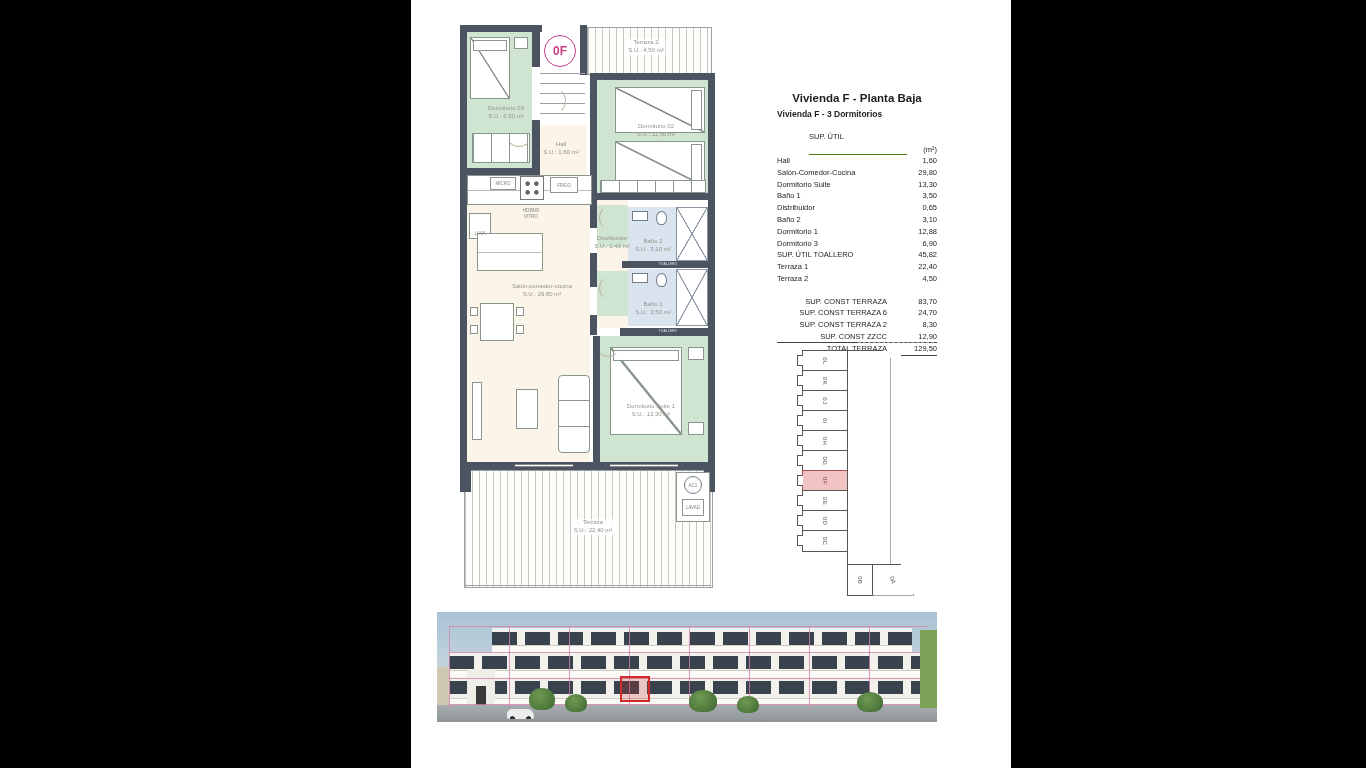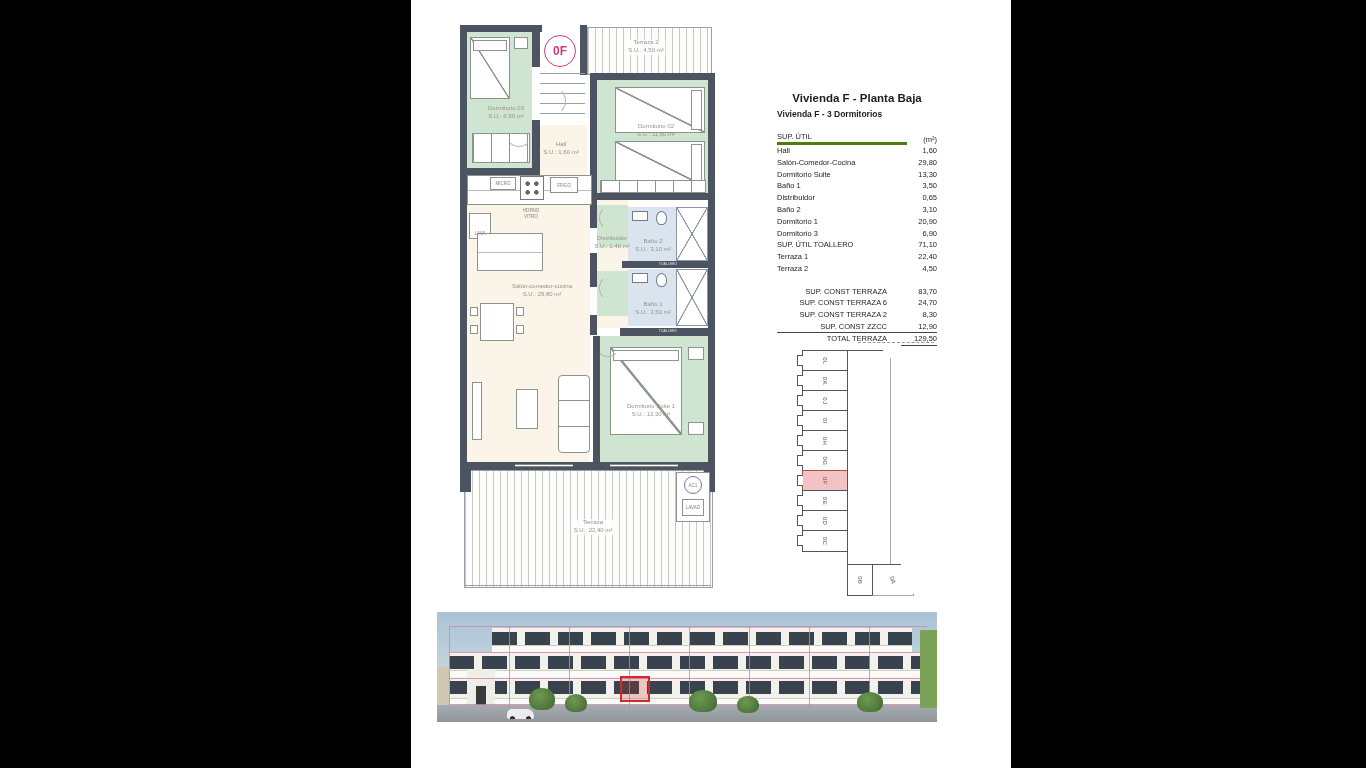--- a/index.html
+++ b/index.html
@@ -45,21 +45,21 @@
         background-image:repeating-linear-gradient(90deg,#8a968c 0 1px,transparent 1px 18px);}
   .fix{position:absolute;border:1px solid #6f7d8c;background:#fff;box-sizing:border-box;z-index:5;}
   .fix.round{border-radius:50% 50% 45% 45%;}
 
   
   .areas{position:absolute;left:366px;top:92px;width:160px;color:#1d1d1d;}
   .a-title{font-size:11.5px;font-weight:bold;text-align:center;white-space:nowrap;}
   .a-sub{font-size:8.5px;font-weight:bold;margin-top:5px;}
   .a-head{display:flex;justify-content:space-between;align-items:flex-end;margin-top:13px;
           font-size:7.5px;}
-  .a-head .hl{flex:1;border-bottom:3px solid #4d7c0f;padding-bottom:1px;}
+  .a-head .hl{flex:1;border-bottom:1px solid #4d7c0f;padding-bottom:13px;margin-left:32px;}
   .a-head .hu{width:30px;text-align:right;padding-bottom:1px;}
   .trow{display:flex;justify-content:space-between;font-size:7.5px;line-height:11.8px;}
   .trow .val{width:36px;text-align:right;}
   .sumblock{margin-top:11px;}
   .srow{display:flex;font-size:7.5px;line-height:11.6px;}
   .srow .lab{flex:1;text-align:right;padding-right:14px;}
   .srow .val{width:36px;text-align:right;}
   .srow.total{border-top:1px solid #444;}
   .srow.total .val{border-bottom:1px solid #444;}
 
@@ -273,29 +273,29 @@
           <div class="trow">
             <span>Distribuidor</span>
             <span class="val">0,65</span>
           </div>
           <div class="trow">
             <span>Baño 2</span>
             <span class="val">3,10</span>
           </div>
           <div class="trow">
             <span>Dormitorio 1</span>
-            <span class="val">20,90</span>
+            <span class="val">12,88</span>
           </div>
           <div class="trow">
             <span>Dormitorio 3</span>
             <span class="val">6,90</span>
           </div>
           <div class="trow">
             <span>SUP. ÚTIL TOALLERO</span>
-            <span class="val">71,10</span>
+            <span class="val">45,82</span>
           </div>
           <div class="trow">
             <span>Terraza 1</span>
             <span class="val">22,40</span>
           </div>
           <div class="trow">
             <span>Terraza 2</span>
             <span class="val">4,50</span>
           </div>
         </div>

